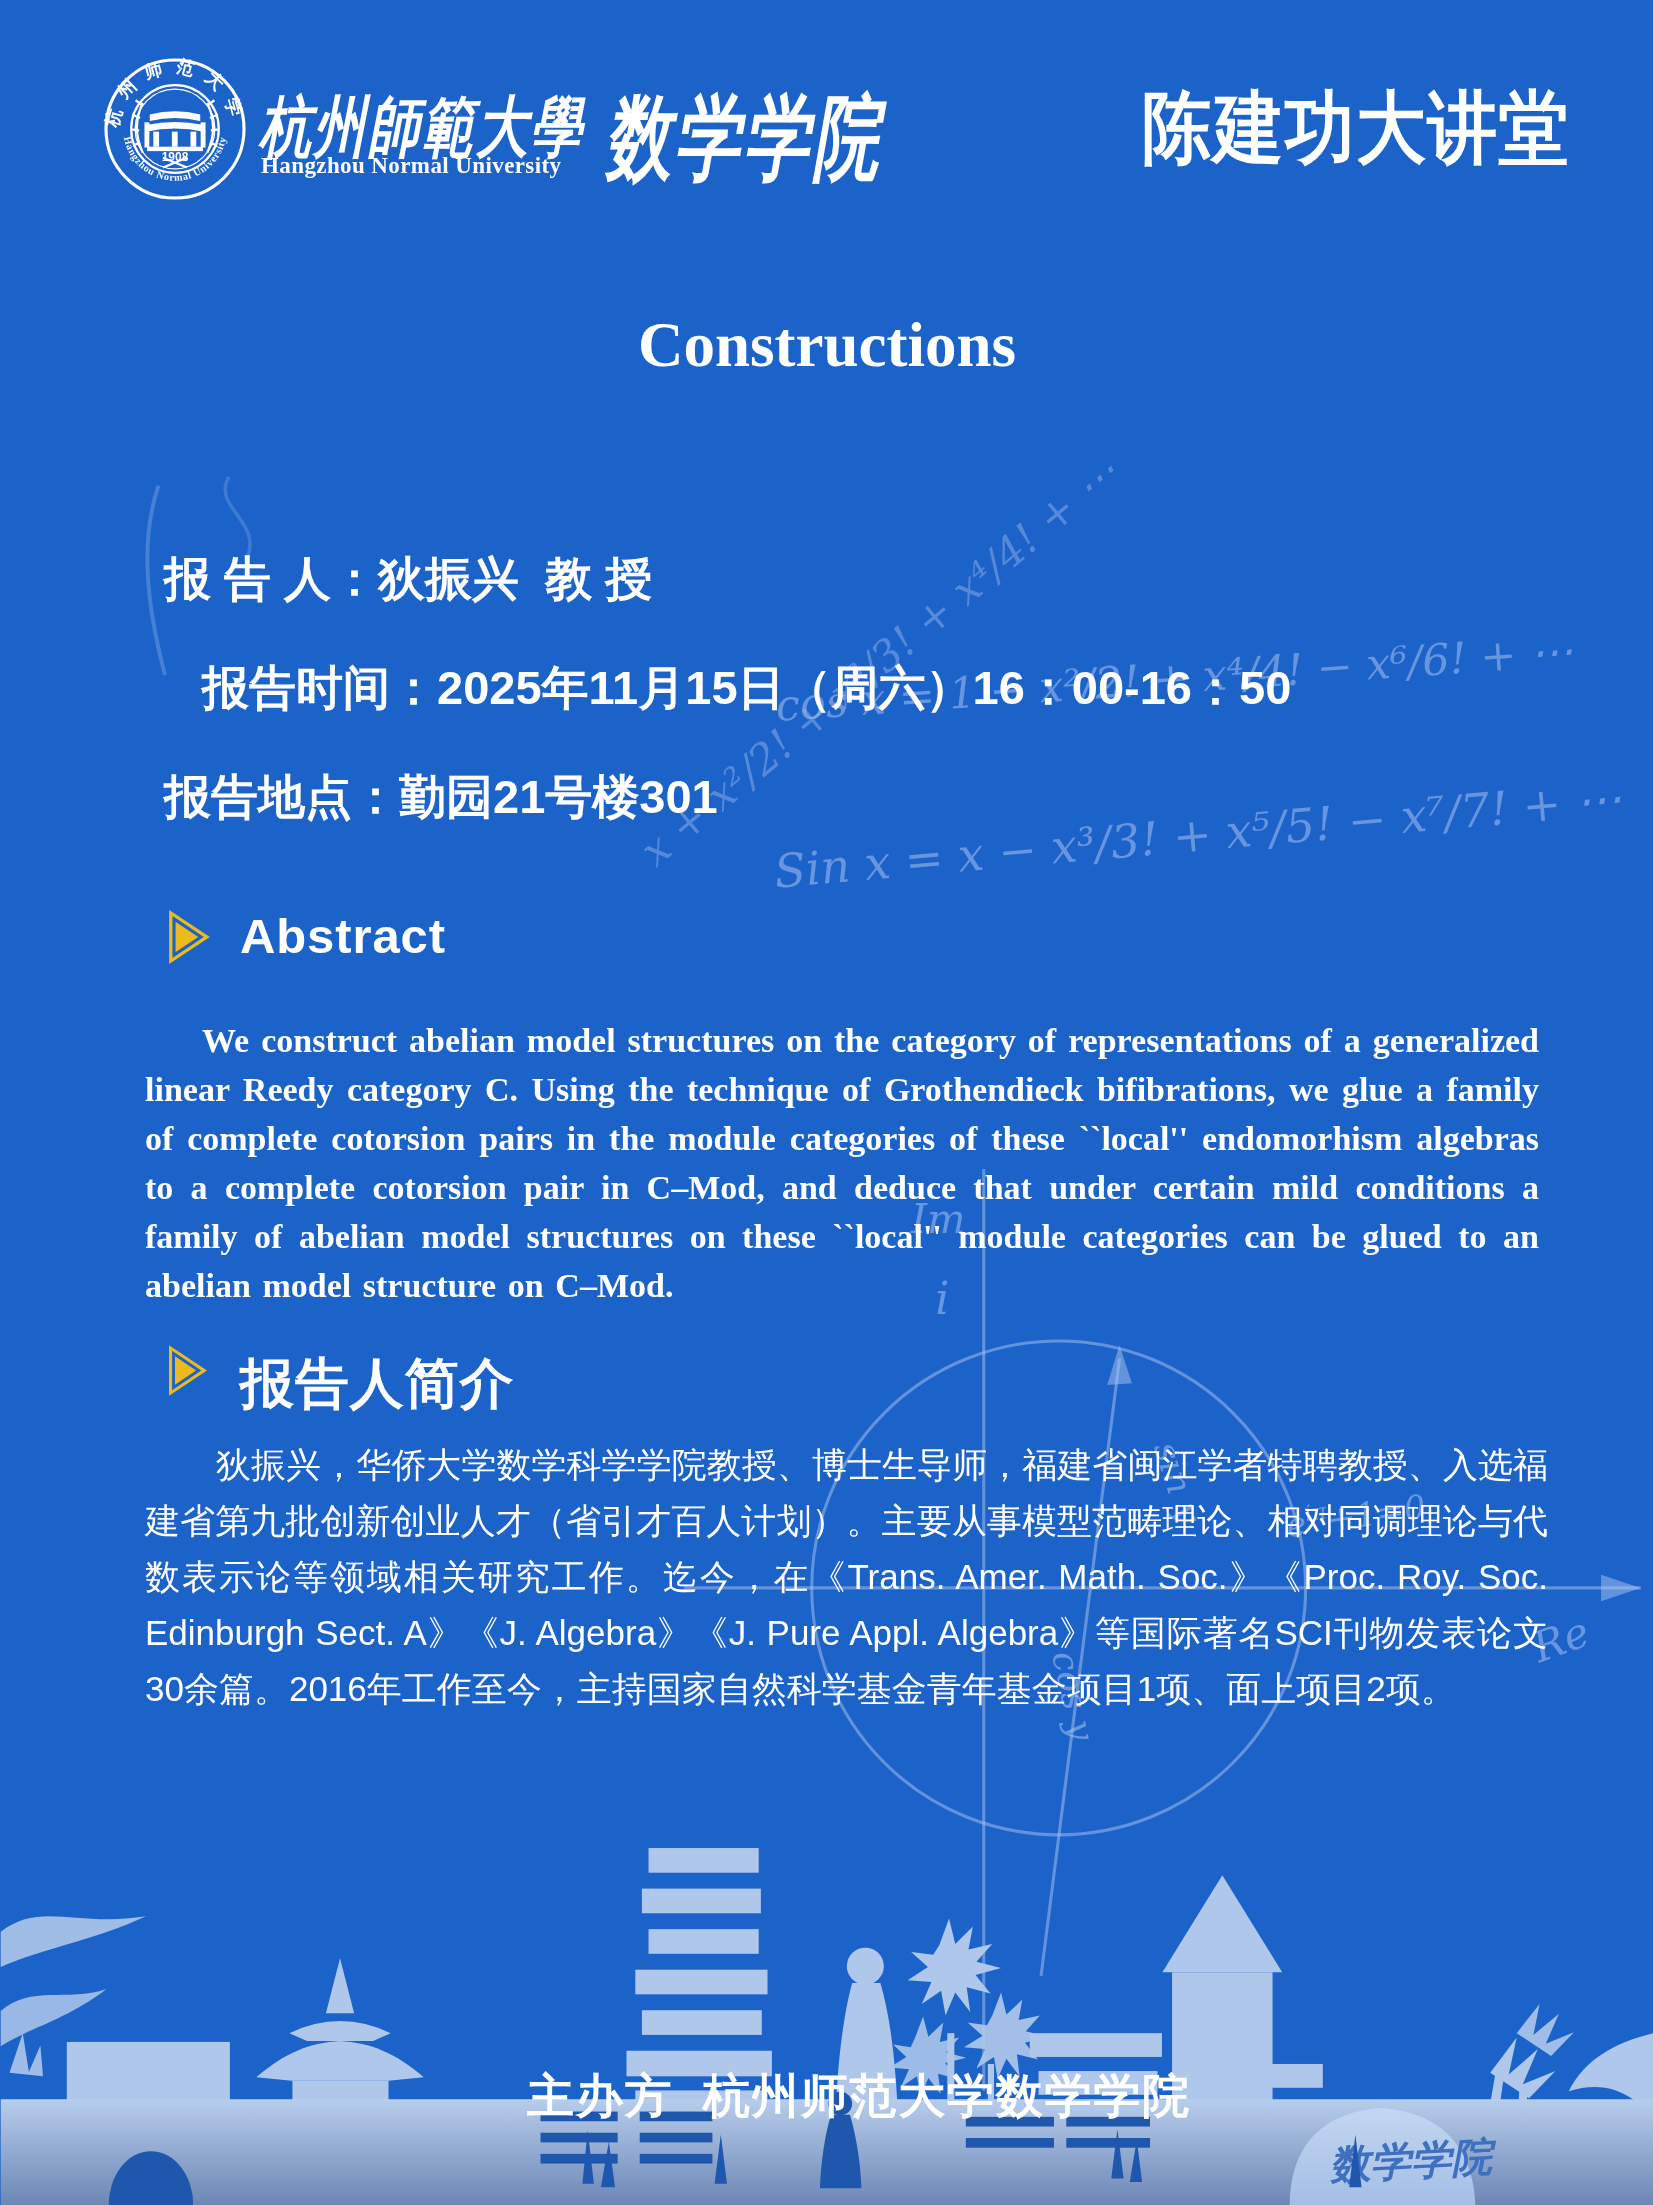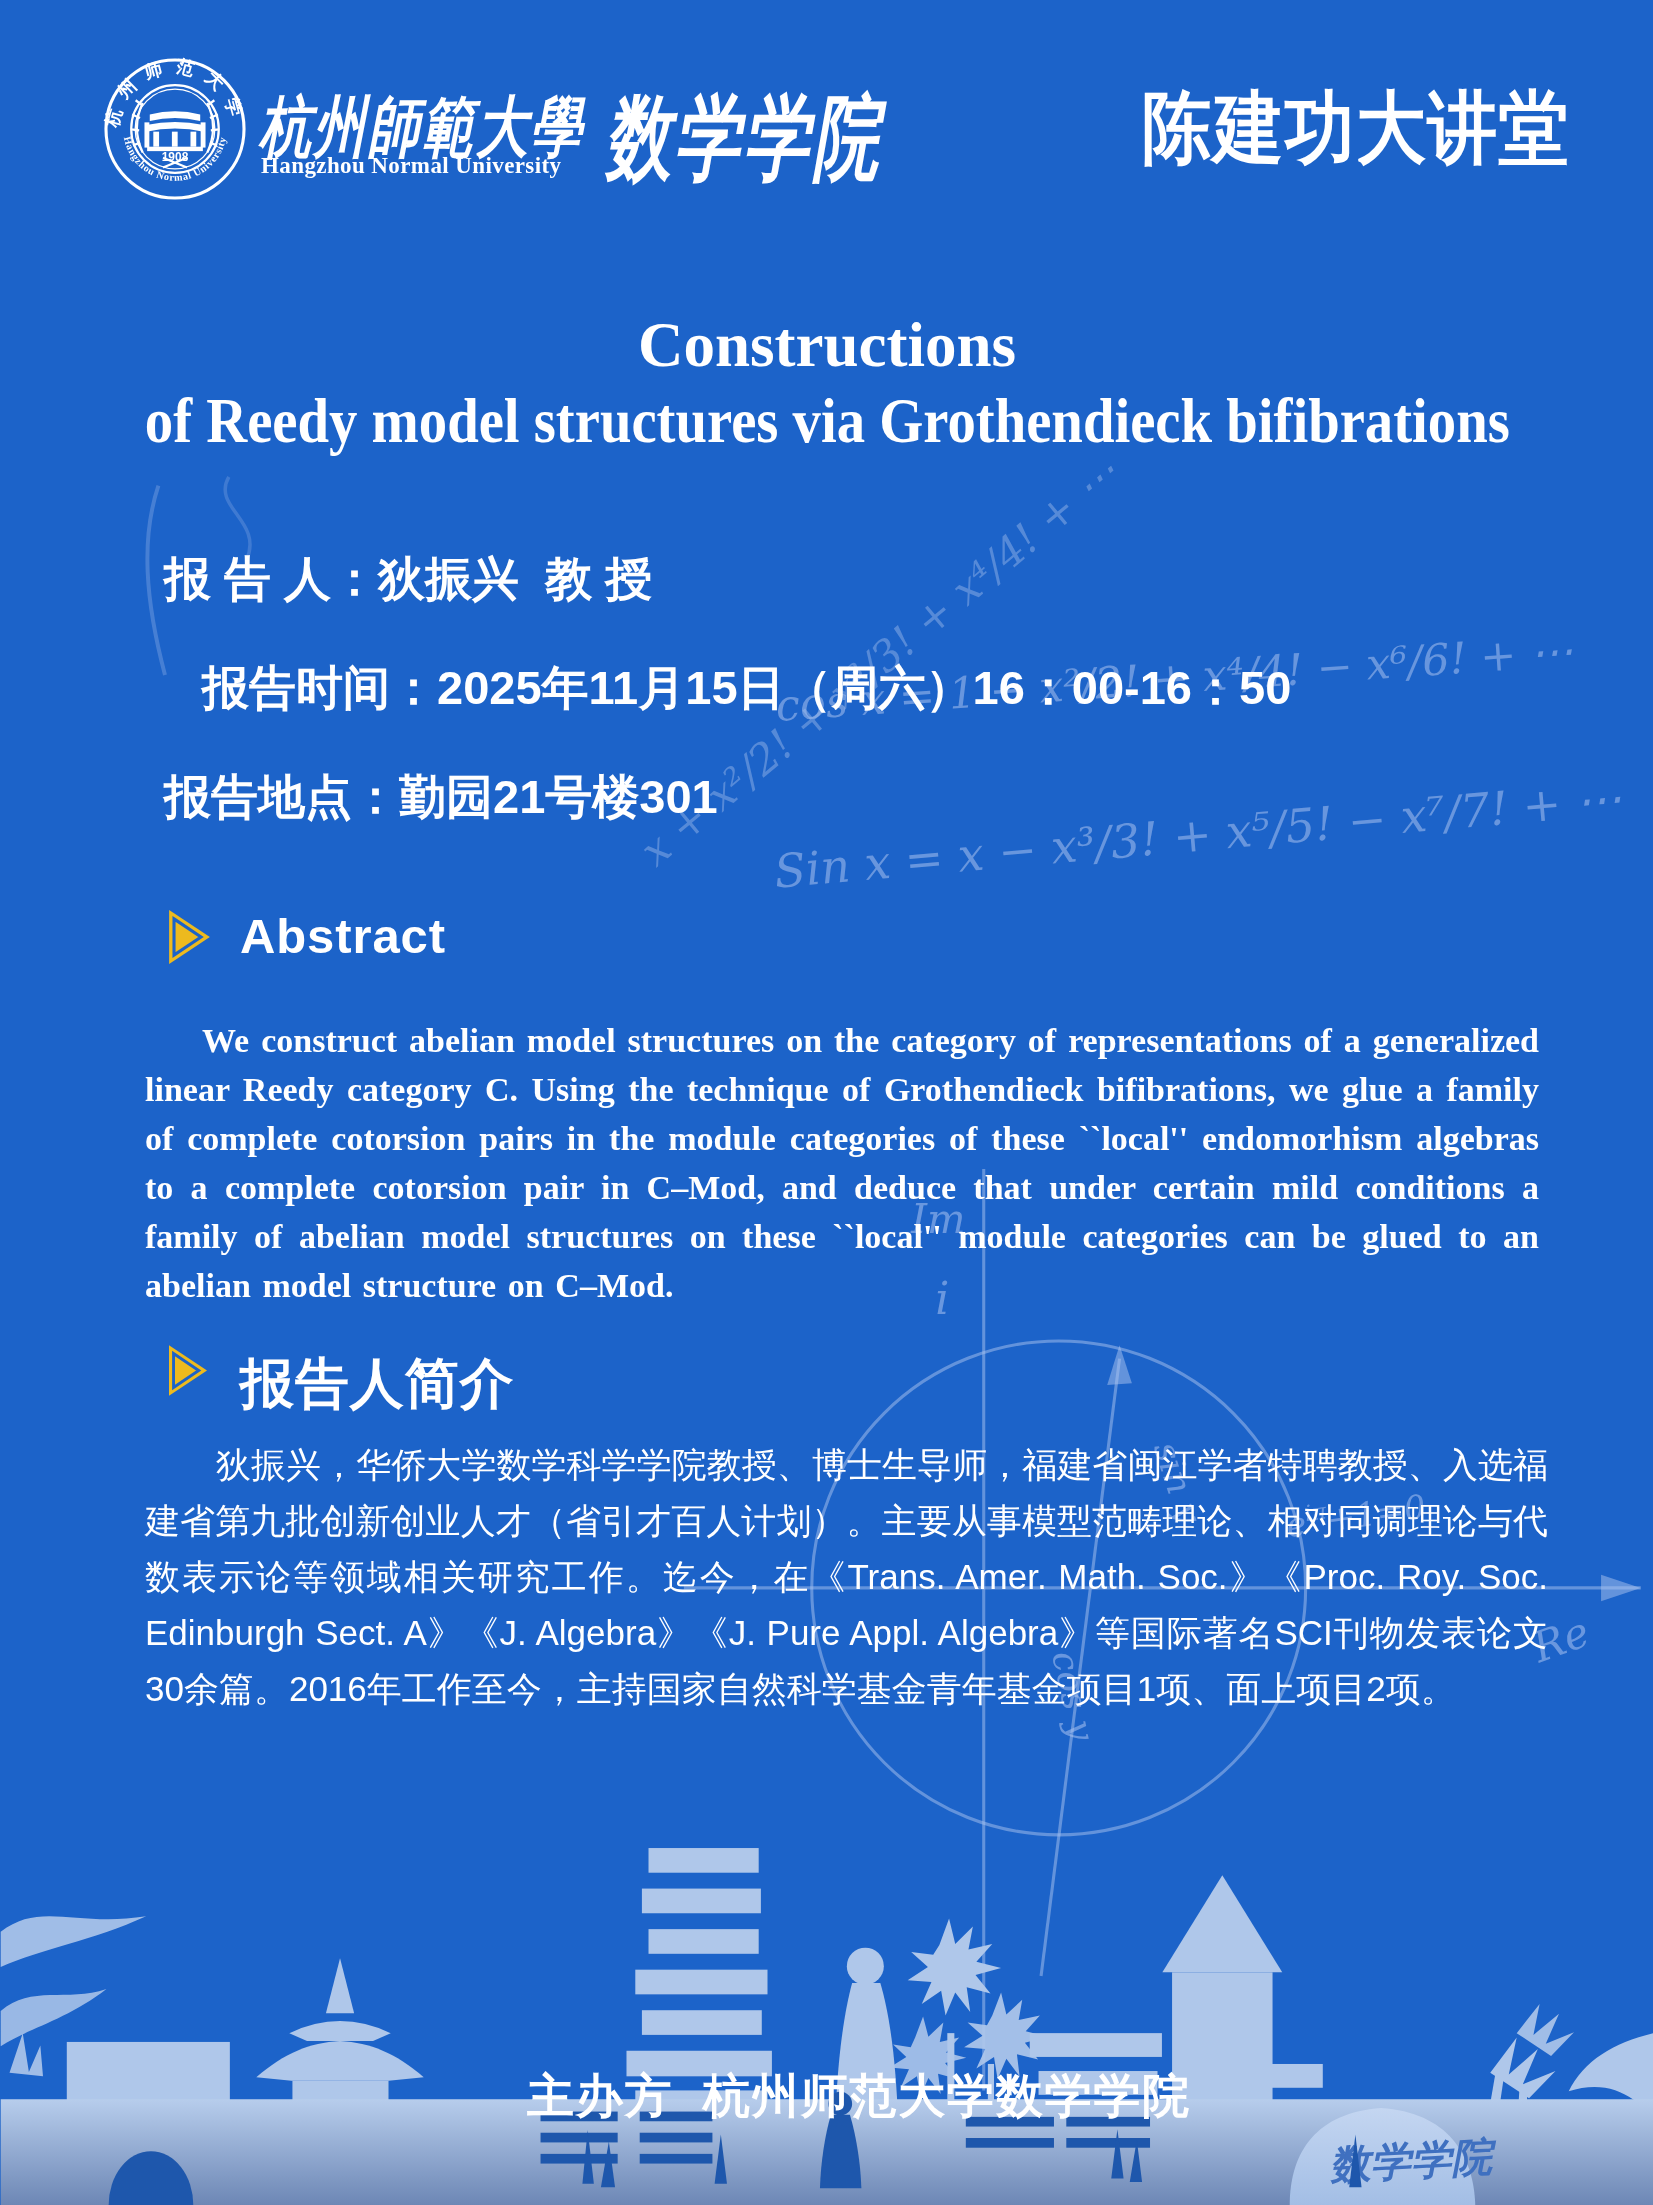--- a/index.html
+++ b/index.html
@@ -109,23 +109,20 @@
     </g>
     <text x="165" y="238" text-anchor="middle" font-size="27" font-weight="bold" fill="#fff" font-family="Liberation Sans, sans-serif">1908</text>
   </svg>
 
   <div class="abs uni-zh">杭州師範大學</div>
   <div class="abs uni-en">Hangzhou Normal University</div>
   <div class="abs college-zh">数学学院</div>
   <div class="abs series-title">陈建功大讲堂</div>
 
   <div class="abs title-line title-line1">Constructions</div>
-  <div class="abs title-line title-line2">
-    <span class="squeeze">of Reedy model structures via Grothendieck bifibrations</span>
-  </div>
 
   <div class="abs detail d1">报 告 人：狄振兴  教 授</div>
   <div class="abs detail d2">报告时间：2025年11月15日（周六）16：00-16：50</div>
   <div class="abs detail d3">报告地点：勤园21号楼301</div>
 
   <svg class="abs" style="left:169px;top:910px;" width="41" height="54" viewBox="0 0 92 122">
     <polygon points="0,0 92,61 0,122" fill="#EDBA1E"></polygon>
     <polygon points="11,20 72,61 11,102" fill="none" stroke="#1C63C9" stroke-width="7"></polygon>
   </svg>
   <div class="abs sec-head abs-head">Abstract</div>

